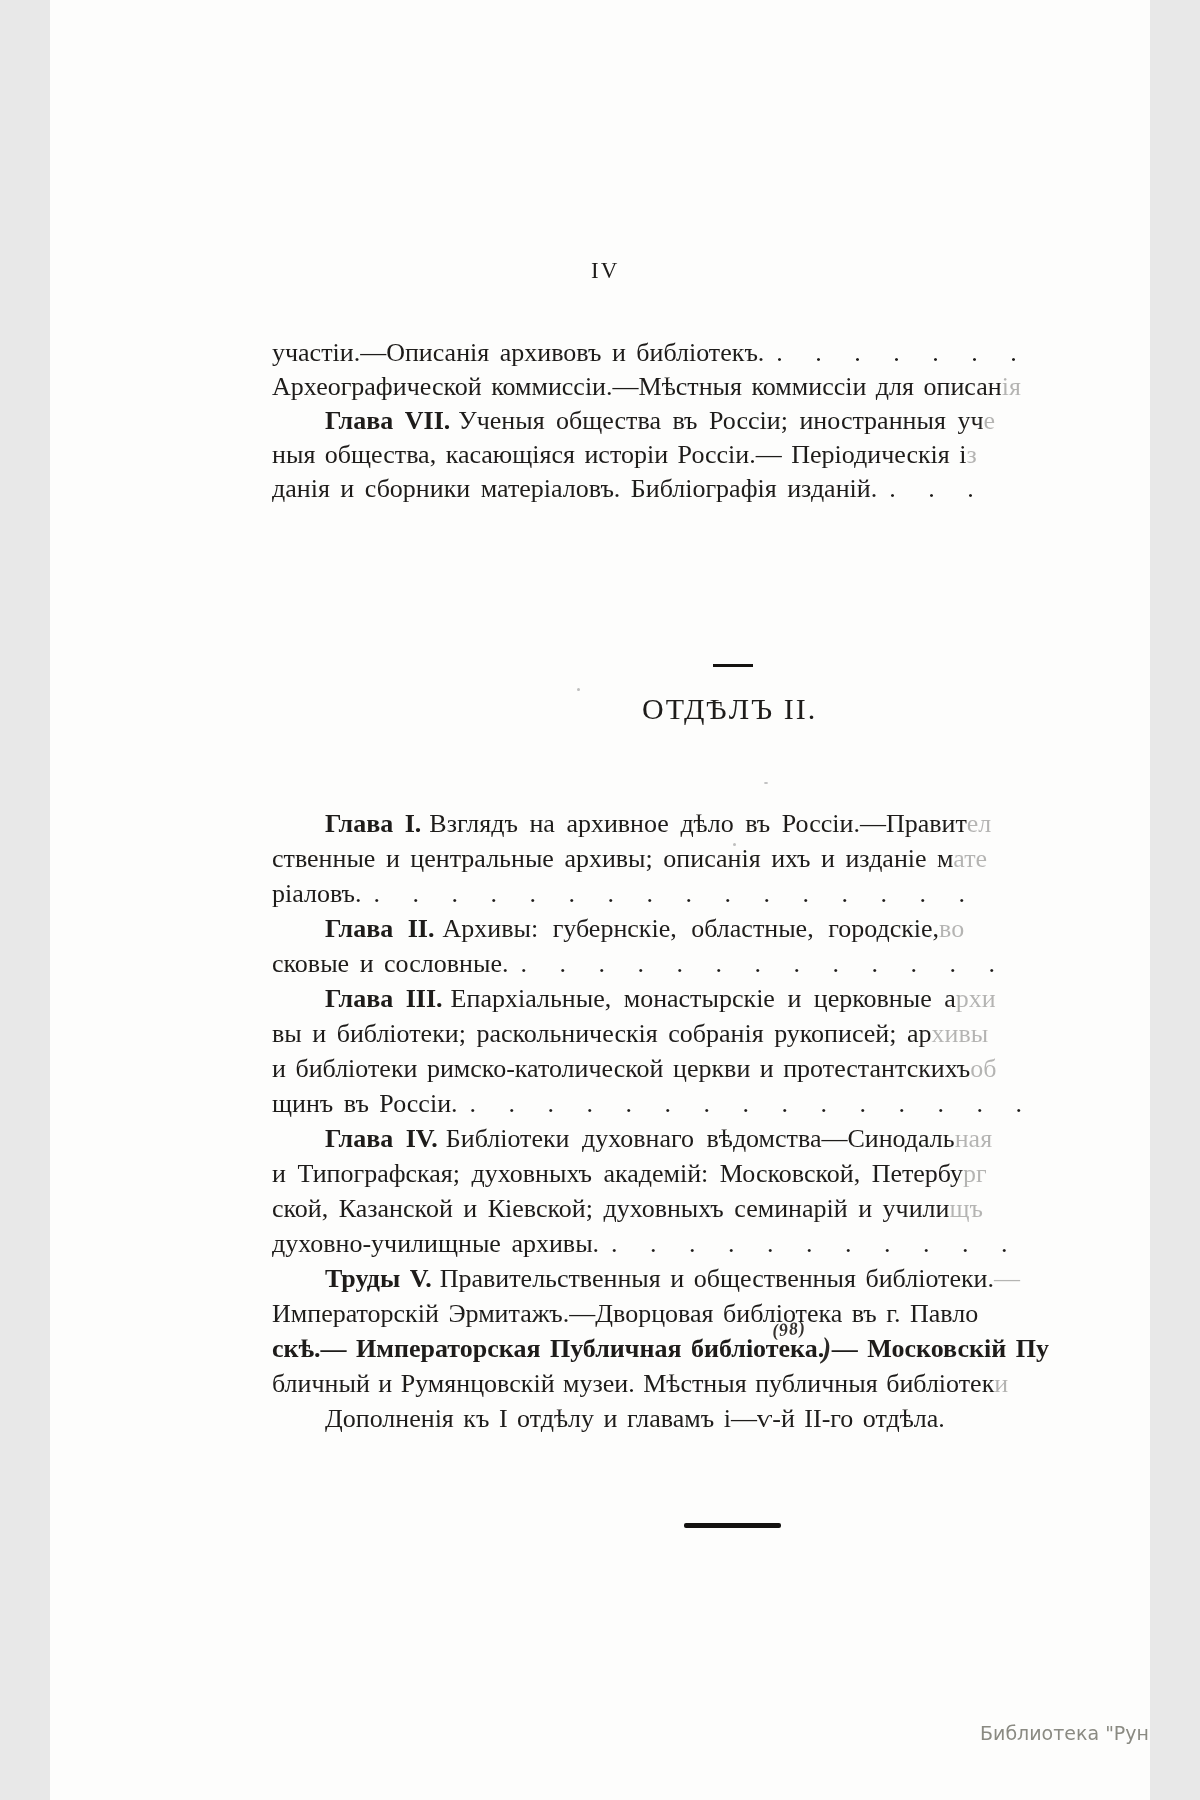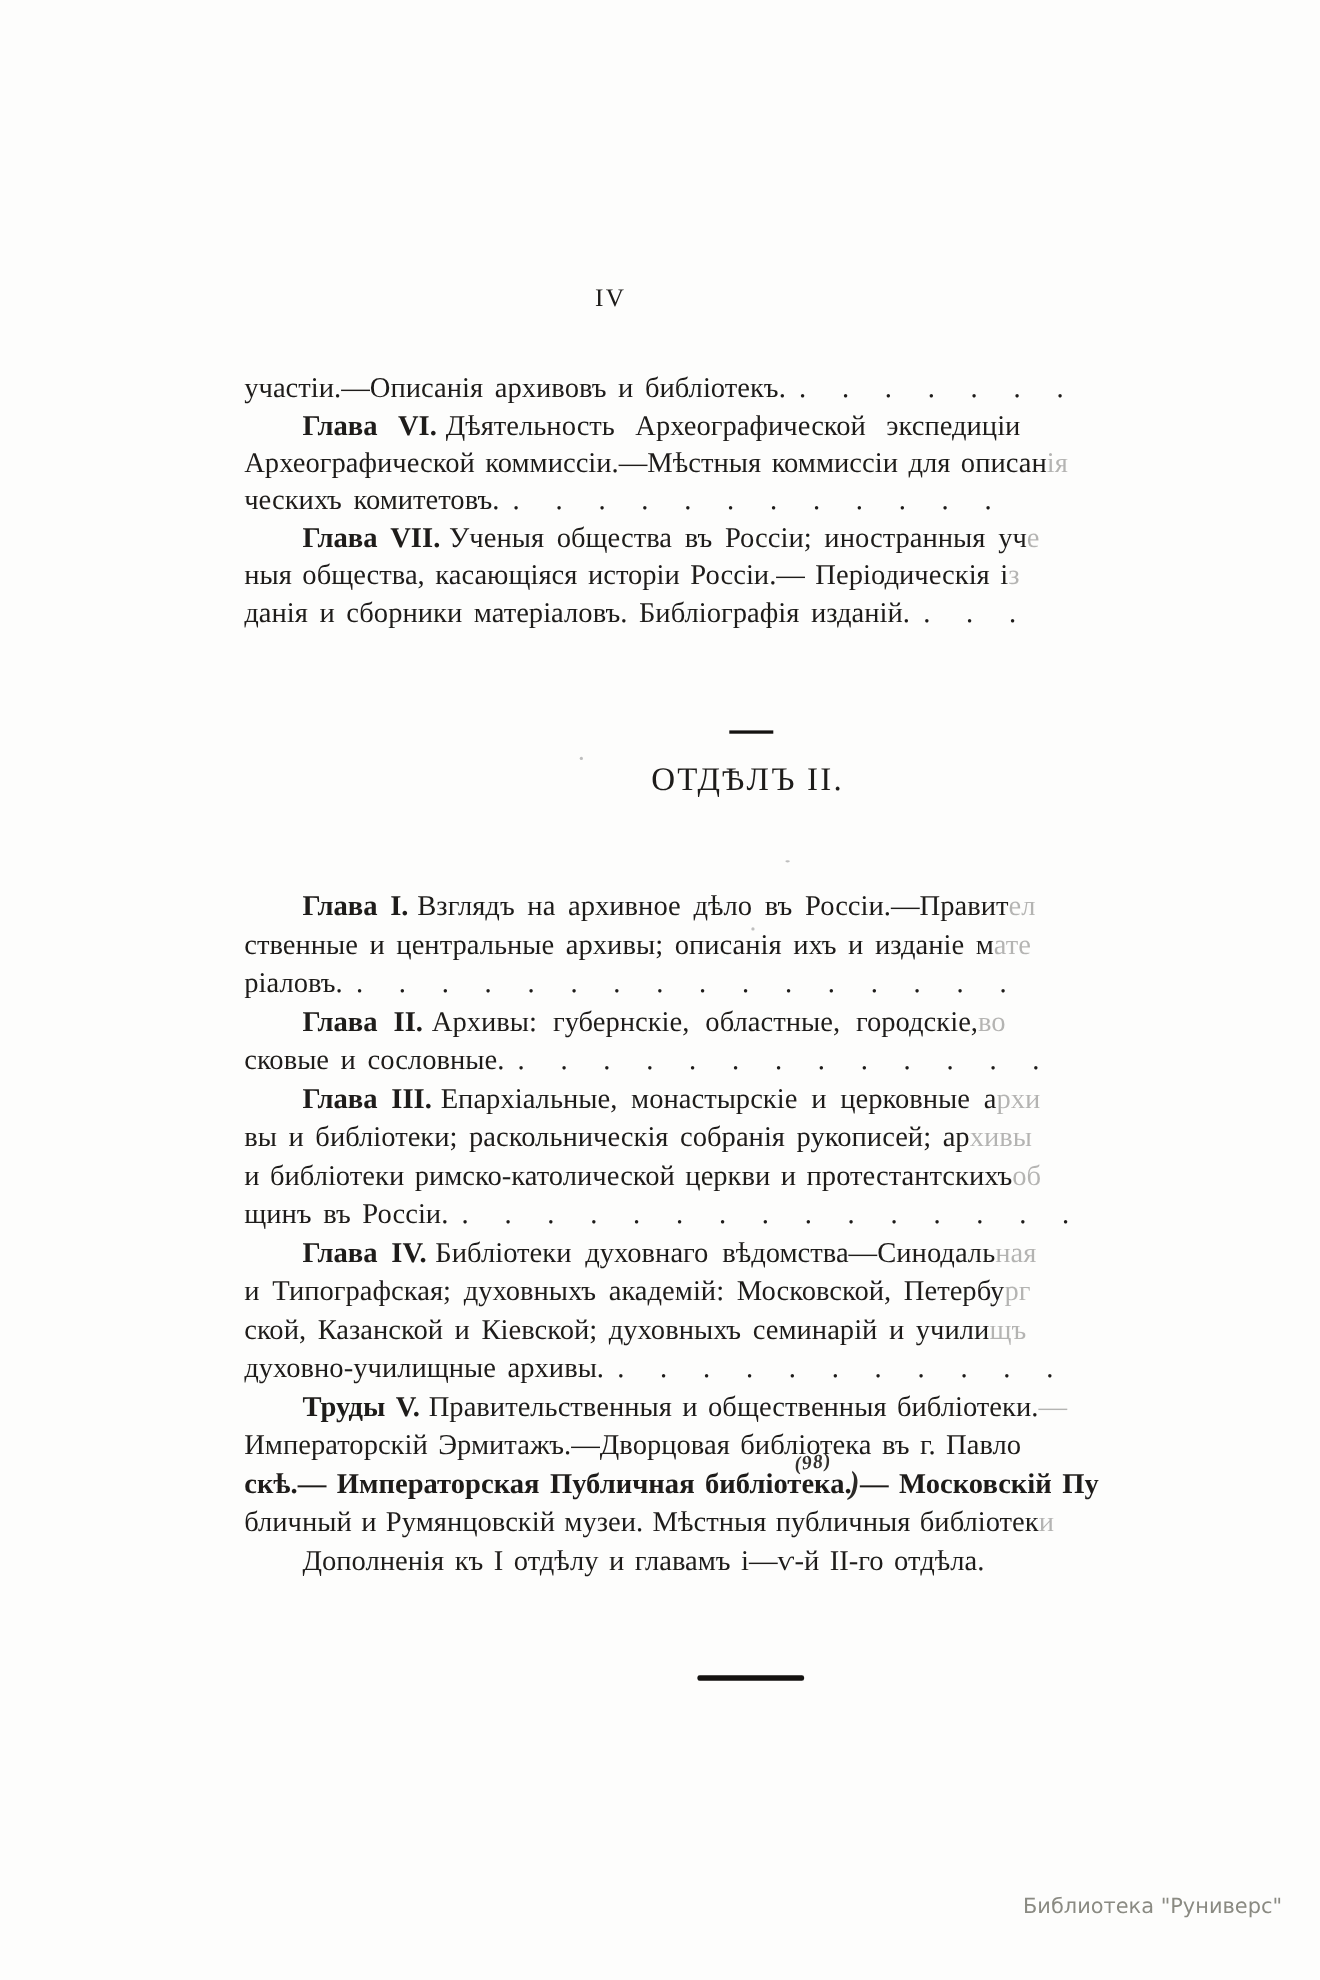--- a/index.html
+++ b/index.html
@@ -1,18 +1,18 @@
 <!DOCTYPE html>
 <html><head>
 <meta charset="utf-8">
 <style>
   html,body{margin:0;padding:0;background:#e8e8e8;}
   .page{
     position:relative;
-    width:1200px;height:1800px;
+    width:1100px;height:1800px;
     margin:0 auto;
     background:#fdfdfc;
     color:#1e1c1a;
     font-family:"Liberation Serif","DejaVu Serif",serif;
     overflow:hidden;
   }
   .pagenum{
     position:absolute;left:541px;top:258px;
     font-size:23px;letter-spacing:2px;
   }
@@ -66,23 +66,21 @@
 </style>
 </head>
 <body>
 
 <div class="page">
 
   <div class="pagenum">IV</div>
 
   <div class="block" id="block-top">
       <div class="line">участіи.—Описанія архивовъ и библіотекъ.<span class="dots">. . . . . . .</span></div>
-      <div class="line indent" style="word-spacing: 12px;"><span class="lead">Глава VI.</span>Дѣятельность Археографической экспедиціи</div>
       <div class="line" style="word-spacing: 3px;">Археографической коммиссіи.—Мѣстныя коммиссіи для описан<span class="faint">ія</span></div>
-      <div class="line">ческихъ комитетовъ.<span class="dots">. . . . . . . . . . . .</span></div>
       <div class="line indent" style="word-spacing: 5px;"><span class="lead">Глава VII.</span>Ученыя общества въ Россіи; иностранныя уч<span class="faint">е</span></div>
       <div class="line" style="word-spacing: 3px;">ныя общества, касающіяся исторіи Россіи.— Періодическія і<span class="faint">з</span></div>
       <div class="line">данія и сборники матеріаловъ. Библіографія изданій.<span class="dots">. . .</span></div>
     </div>
 
   <div class="rule" id="rule-mid"></div>
 
   <div class="heading">ОТДѢЛЪ II.</div>
 
   <div class="block" id="block-sec2">

